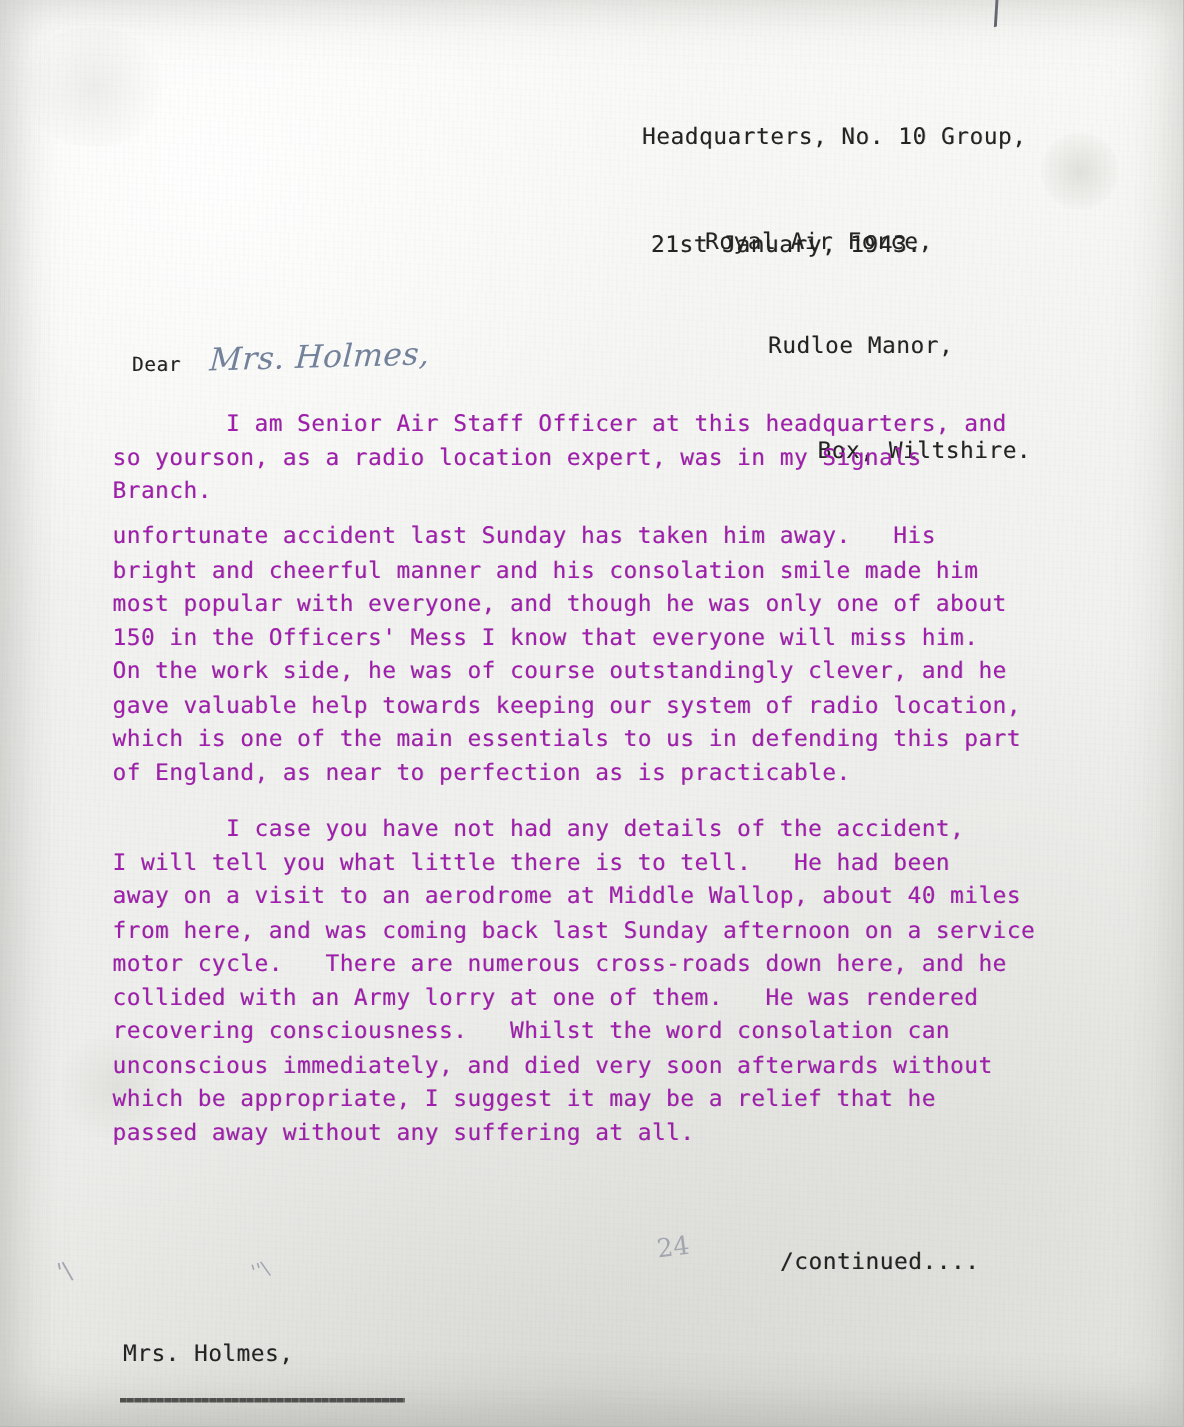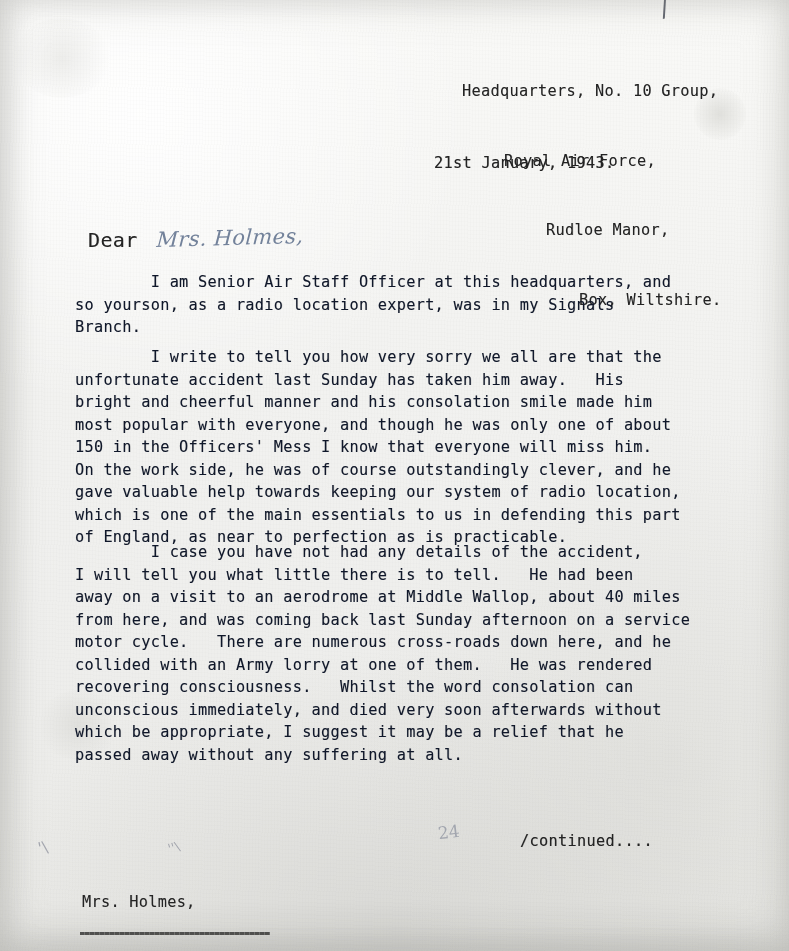--- a/index.html
+++ b/index.html
@@ -70,21 +70,21 @@
     white-space: pre;
     font-family: "DejaVu Sans Mono", "Liberation Mono", monospace;
     font-size: 15.2px;
     line-height: 22.4px;
     letter-spacing: 0.35px;
     color: #232323;
     text-shadow: 0.4px 0.3px 0 rgba(40,40,40,0.30), -0.3px 0 0 rgba(60,60,60,0.16);
   }
 
   
-  #letterhead { left: 0; top: 34px; width: 640px; padding-left: 34px; }
+  #letterhead { left: 0; top: 34px; width: 640px; }
   #letterhead .lh-line {
     white-space: pre;
     font-family: "DejaVu Sans Mono", "Liberation Mono", monospace;
     font-size: 15.2px;
     line-height: 25px;
     letter-spacing: 0.35px;
     color: #232323;
     text-shadow: 0.4px 0.3px 0 rgba(40,40,40,0.28);
   }
   .lh-1 { padding-left: 428px; }
@@ -97,21 +97,21 @@
   
   #salutation-row {
     position: absolute;
     left: 88px; top: 228px;
     display: flex;
     align-items: baseline;
   }
   #salutation-typed {
     white-space: pre;
     font-family: "DejaVu Sans Mono", "Liberation Mono", monospace;
-    font-size: 20px;
+    font-size: 13px;
     letter-spacing: 0.35px;
     color: #232323;
     text-shadow: 0.4px 0.3px 0 rgba(40,40,40,0.28);
   }
   #salutation-hand {
     margin-left: 18px;
     font-family: "DejaVu Serif", "Liberation Serif", serif;
     font-style: italic;
     font-size: 21px;
     letter-spacing: 0.3px;
@@ -127,21 +127,21 @@
     position: absolute;
     left: 75px;
     width: 680px;
   }
   .para .ln {
     white-space: pre;
     font-family: "DejaVu Sans Mono", "Liberation Mono", monospace;
     font-size: 15.2px;
     line-height: 22.5px;
     letter-spacing: 0.32px;
-    color: #0f172a;
+    color: #a21caf;
     text-shadow: 0.4px 0.3px 0 rgba(45,45,45,0.26), -0.25px 0 0 rgba(70,70,70,0.13);
   }
   #para-1 { top: 271px; }
   #para-2 { top: 346px; }
   #para-3 { top: 541px; }
 
   #continued { left: 520px; top: 790px; margin-top: 40px; }
 
   
   #page-number {
@@ -227,21 +227,20 @@
     <span id="salutation-hand">Mrs. Holmes,</span>
   </div>
 
   <div class="para" id="para-1">
     <div class="ln">        I am Senior Air Staff Officer at this headquarters, and</div>
     <div class="ln">so yourson, as a radio location expert, was in my Signals</div>
     <div class="ln">Branch.</div>
   </div>
 
   <div class="para" id="para-2">
-    <div class="ln">        I write to tell you how very sorry we all are that the</div>
     <div class="ln">unfortunate accident last Sunday has taken him away.   His</div>
     <div class="ln">bright and cheerful manner and his consolation smile made him</div>
     <div class="ln">most popular with everyone, and though he was only one of about</div>
     <div class="ln">150 in the Officers' Mess I know that everyone will miss him.</div>
     <div class="ln">On the work side, he was of course outstandingly clever, and he</div>
     <div class="ln">gave valuable help towards keeping our system of radio location,</div>
     <div class="ln">which is one of the main essentials to us in defending this part</div>
     <div class="ln">of England, as near to perfection as is practicable.</div>
   </div>
 

